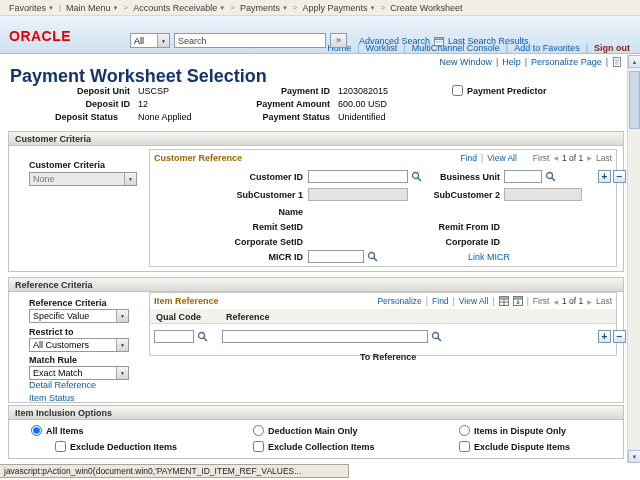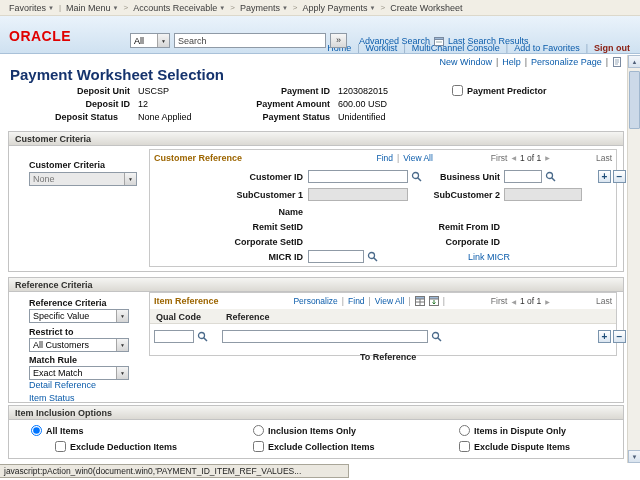--- a/index.html
+++ b/index.html
@@ -25,34 +25,34 @@
   .select .stext { flex:1; padding:0 3px; white-space:nowrap; overflow:hidden; }
   .select .sarrow { width:12px; align-self:stretch; background:linear-gradient(#f4f4f4,#d6d6d6); border-left:1px solid #a5a5a5; display:flex; align-items:center; justify-content:center; font-size:5px; color:#333; }
   .select.disabled { background:#e9e9e9; color:#777; cursor:default; }
   .search-input { width:152px; height:15px; border:1px solid #8f9aa6; font:9px "Liberation Sans", sans-serif; color:#444; padding:0 3px; }
   .search-btn { width:17px; height:15px; border:1px solid #8f9aa6; background:linear-gradient(#f7f7f7,#d9d9d9); font-size:9px; color:#333; line-height:12px; text-align:center; cursor:pointer; }
 
   
   .page-links { position:absolute; top:57px; right:18px; display:flex; align-items:center; gap:4px; }
   .pl-sep { color:#666; }
 
-  .page-title { position:absolute; left:10px; top:66px; font-size:15px; font-weight:bold; color:#15336d; }
+  .page-title { position:absolute; left:10px; top:66px; font-size:18px; font-weight:bold; color:#15336d; }
 
   
   .flabel { position:absolute; font-weight:bold; color:#111; text-align:right; white-space:nowrap; }
   .fvalue { position:absolute; color:#000; white-space:nowrap; }
 
   
   .section { position:absolute; left:8px; width:616px; border:1px solid #c3c3c3; background:#fff; }
   .section-header { height:14px; background:linear-gradient(#f5f5f3,#dbd9d3); border-bottom:1px solid #c3c3c3; font-weight:bold; color:#30302e; padding:2px 0 0 6px; }
   .groupbox { position:absolute; border:1px solid #c8c8c8; background:#fff; }
   .gb-header { height:15px; display:flex; align-items:center; padding:0 4px; }
   .gb-title { font-weight:bold; color:#9c6500; }
   .gb-nav { margin-left:auto; display:flex; align-items:center; gap:4px; font-size:8.5px; }
-  .nav-dim { color:#6b6b6b;margin-left:42px; }
+  .nav-dim { color:#6b6b6b; }
   .nav-pos { color:#333; }
   .tri { font-size:6px; color:#a0a0a0; }
   .nav-sep { color:#999; }
 
   .glabel { position:absolute; font-weight:bold; color:#111; text-align:right; white-space:nowrap; }
   .tinput { position:absolute; height:13px; border:1px solid #8f9aa6; background:#fff; font:9px "Liberation Sans", sans-serif; padding:0 2px; }
   .tinput.disabled { background:#e3e3e3; border-color:#b3b3b3; }
   .mag { position:absolute; width:11px; height:11px; cursor:pointer; }
   .pmbtn { position:absolute; width:13px; height:13px; border:1px solid #7a94ad; background:linear-gradient(#fff,#dbe6f1); color:#1f4e79; font-weight:bold; font-size:10px; line-height:11px; text-align:center; cursor:pointer; }
   .abs { position:absolute; }
@@ -328,21 +328,21 @@
 
   <div class="section" style="top:405px;height:54px;">
     <div class="section-header">Item Inclusion Options</div>
 
     <span class="opt" style="left:22px;top:19px;">
       <input type="radio" name="inclusion" class="rad" checked="" style="">
       <span class="ctrl-label">All Items</span>
     </span>
     <span class="opt" style="left:244px;top:19px;">
       <input type="radio" name="inclusion" class="rad" style="">
-      <span class="ctrl-label">Inclusion Items Only</span>
+      <span class="ctrl-label">Deduction Main Only</span>
     </span>
     <span class="opt" style="left:450px;top:19px;">
       <input type="radio" name="inclusion" class="rad" style="">
       <span class="ctrl-label">Items in Dispute Only</span>
     </span>
 
     <span class="opt" style="left:46px;top:35px;">
       <input type="checkbox" class="chk" style="">
       <span class="ctrl-label">Exclude Deduction Items</span>
     </span>

